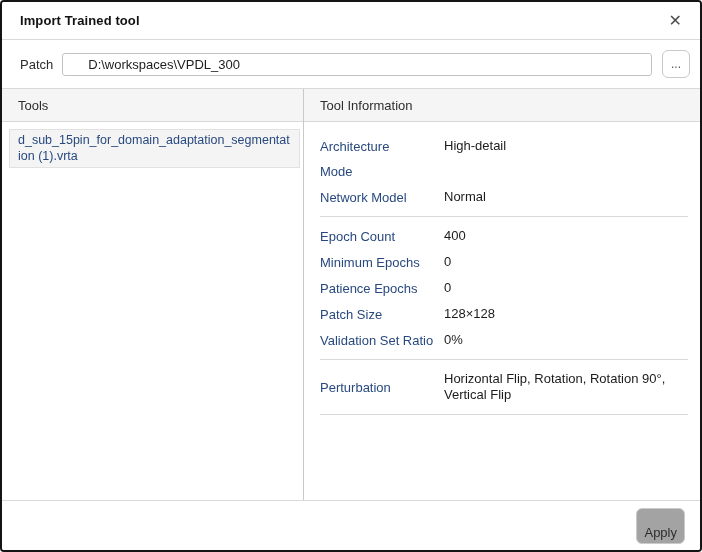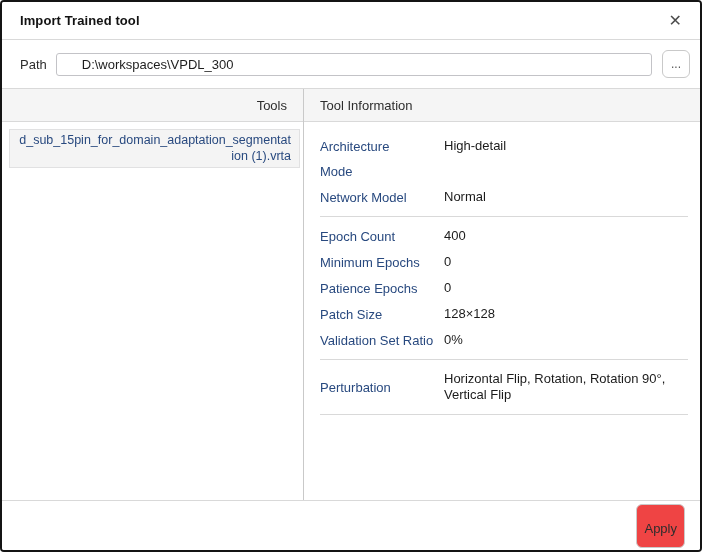--- a/index.html
+++ b/index.html
@@ -53,21 +53,21 @@
     border: 1px solid #c9c9c9; border-radius: 6px;
     background: #fff; color: #555;
     font-size: 12px; line-height: 1;
     cursor: pointer;
   }
   
   .panels { flex: 1; display: flex; min-height: 0; background: #fff; }
   .left-panel {
     width: 302px; flex: none;
     border-right: 1px solid #c9c9c9;
-    display: flex; flex-direction: column; text-align: right;
+    display: flex; flex-direction: column;
   }
   .right-panel { flex: 1; display: flex; flex-direction: column; min-width: 0; }
   .panel-header {
     height: 33px; flex: none;
     line-height: 33px;
     padding: 0 16px;
     font-size: 13px; color: #2d2d2d;
     background: #f5f5f5;
     border-bottom: 1px solid #d9d9d9;
   }
@@ -94,40 +94,40 @@
   .group-divider { height: 1px; background: #d9d9d9; margin: 6px 0; border: none; }
   
   .footer {
     height: 50px; flex: none;
     border-top: 1px solid #d9d9d9;
     display: flex; align-items: center; justify-content: flex-end;
     padding: 0 15px;
     background: #fff;
   }
   .apply-btn {
-    height: 44px; padding: 16px 7px;
+    height: 36px; padding: 16px 7px;
     border: 1px solid #cacaca; border-radius: 6px;
-    background: #ef4444; color: #2d2d2d;
+    background: #a3a3a3; color: #2d2d2d;
     font-family: "Liberation Sans", sans-serif;
     font-size: 13px;
     cursor: pointer;
   }
 </style>
 </head>
 <body>
 
 <div class="dialog">
 
   <div class="titlebar">
     <span class="title">Import Trained tool</span>
     <span class="close">✕</span>
   </div>
 
   <div class="path-row">
-    <span class="path-label">Path</span>
+    <span class="path-label">Patch</span>
     <input class="path-input" type="text" value="D:\workspaces\VPDL_300" style="">
     <button class="browse-btn">...</button>
   </div>
 
   <div class="panels">
 
     <div class="left-panel">
       <div class="panel-header">Tools</div>
       <div class="tool-list">
         <div class="tool-item">d_sub_15pin_for_domain_adaptation_segmentation (1).vrta</div>

